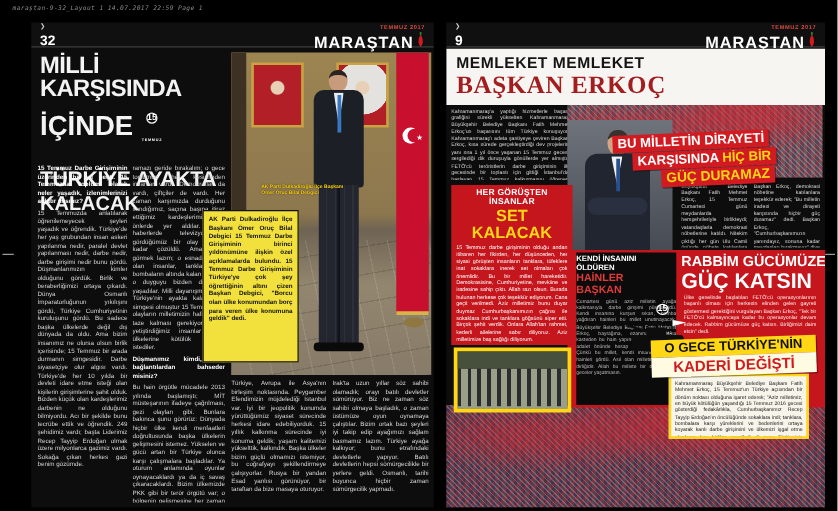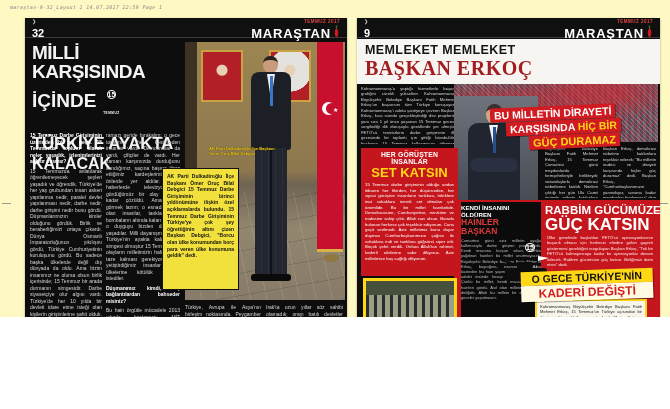--- a/index.html
+++ b/index.html
@@ -1,18 +1,18 @@
 <!DOCTYPE html>
 <html><head>
 <meta charset="utf-8">
 <style>
   * { margin:0; padding:0; box-sizing:border-box; }
   html,body { background:#ffffff; }
   body { font-family:"Liberation Sans", sans-serif; }
-  .canvas { position:relative; width:670px; height:317px; background:#fef9c3; overflow:hidden; }
+  .canvas { position:relative; width:670px; height:409px; background:#000000; overflow:hidden; }
 
   .print-line { position:absolute; top:4px; left:10px; font:italic 5px "DejaVu Sans Mono", monospace; color:#8a8a8a; letter-spacing:.3px; }
   .crop { position:absolute; background:#9a9a9a; }
   .crop.h { width:9px; height:1px; }
   .crop.v { width:1px; height:9px; }
 
   .page { position:absolute; top:18px; height:388px; background:#0d0d0d; box-shadow:0 1px 2px rgba(0,0,0,.35); overflow:hidden; }
   .page.left  { left:25px;  width:322px; }
   .page.right { left:357px; width:303px; }
 
@@ -23,21 +23,21 @@
   .folio .fnum { font-size:11px; font-weight:bold; }
   .mast-right { position:absolute; right:7px; top:2px; text-align:right; line-height:1.05; }
   .mast-issue { display:block; font-size:4.5px; font-weight:bold; color:#e04a44; letter-spacing:.5px; }
   .mast-title { font-size:13px; font-weight:bold; color:#fff; letter-spacing:.8px; }
   .pepper { display:inline-block; vertical-align:middle; margin-left:2px; }
 
   
   .hl { position:absolute; left:7px; top:25px; width:155px; color:#f3f3f3; font-weight:bold; line-height:1; }
   .hl .l1 { font-size:19px; letter-spacing:-.5px; }
   .hl .l2row { display:flex; align-items:center; gap:4px; margin-top:3px; }
-  .hl .l2 { font-size:19px; }
+  .hl .l2 { font-size:22px; }
   .hl .l3 { font-size:17px; margin-top:18px; letter-spacing:-.3px; }
   .hl .l4 { font-size:16px; margin-top:4px; }
 
   .emblem { width:22px; text-align:center; color:#fff; flex:0 0 auto; }
   .emblem .ring { width:16px; height:16px; margin:0 auto; border:1.5px solid #f2f2f2; border-radius:50%; font-size:7px; font-weight:bold; line-height:13px; }
   .emblem .elab { font-size:3px; letter-spacing:.6px; }
   .emblem.on-red .ring { border-color:#fff; }
 
   
   .tcol { position:absolute; font-size:5px; line-height:1.3; color:#d6d6d6; text-align:justify; overflow:hidden; }
@@ -257,21 +257,21 @@
 
     <div class="banner b1">BU MİLLETİN DİRAYETİ</div>
     <div class="banner b2"><span>KARŞISINDA</span><span class="yel"> HİÇ BİR</span></div>
     <div class="banner b3">GÜÇ DURAMAZ</div>
 
     <div class="minicol m1">Büyükşehir Belediye Başkanı Fatih Mehmet Erkoç, 15 Temmuz Cumartesi günü meydanlarda hemşehrileriyle birlikteydi; vatandaşlarla demokrasi nöbetlerine katıldı. Nitekim çıktığı her gün Ulu Camii önünde nöbete katılanlara seslendi.</div>
     <div class="minicol m2">Başkan Erkoç, demokrasi nöbetine katılanlara teşekkür ederek; "Bu milletin iradesi ve dirayeti karşısında hiçbir güç duramaz" dedi. Başkan Erkoç, "Cumhurbaşkanımızın yanındayız, sonuna kadar meydanları bırakmayız" diye konuştu.</div>
 
     <div class="setbox">
       <div class="sh1">HER GÖRÜŞTEN İNSANLAR</div>
-      <div class="sh2">SET KATSIN</div>
+      <div class="sh2">SET KALACAK</div>
       <div class="sbody">15 Temmuz darbe girişiminin olduğu andan itibaren her fikirden, her düşünceden, her siyasi görüşten insanların tanklara, tüfeklere inat sokaklara inerek set olmaları çok önemlidir. Bu bir millet hareketidir. Demokrasisine, Cumhuriyetine, mevkiine ve iradesine sahip çıktı. Allah razı olsun. Burada bulunan herkese çok teşekkür ediyorum. Cana geçit verilmedi. Aziz milletimiz bunu duyar duymaz Cumhurbaşkanımızın çağrısı ile sokaklara indi ve tanklara göğsünü siper etti. Birçok şehit verdik. Onlara Allah'tan rahmet, kederli ailelerine sabır diliyoruz. Aziz milletimize baş sağlığı diliyorum.</div>
     </div>
 
     <div class="officials">
       <div class="row"></div>
     </div>
 
     <div class="redpanel"></div>
 
     <div class="hainler">

